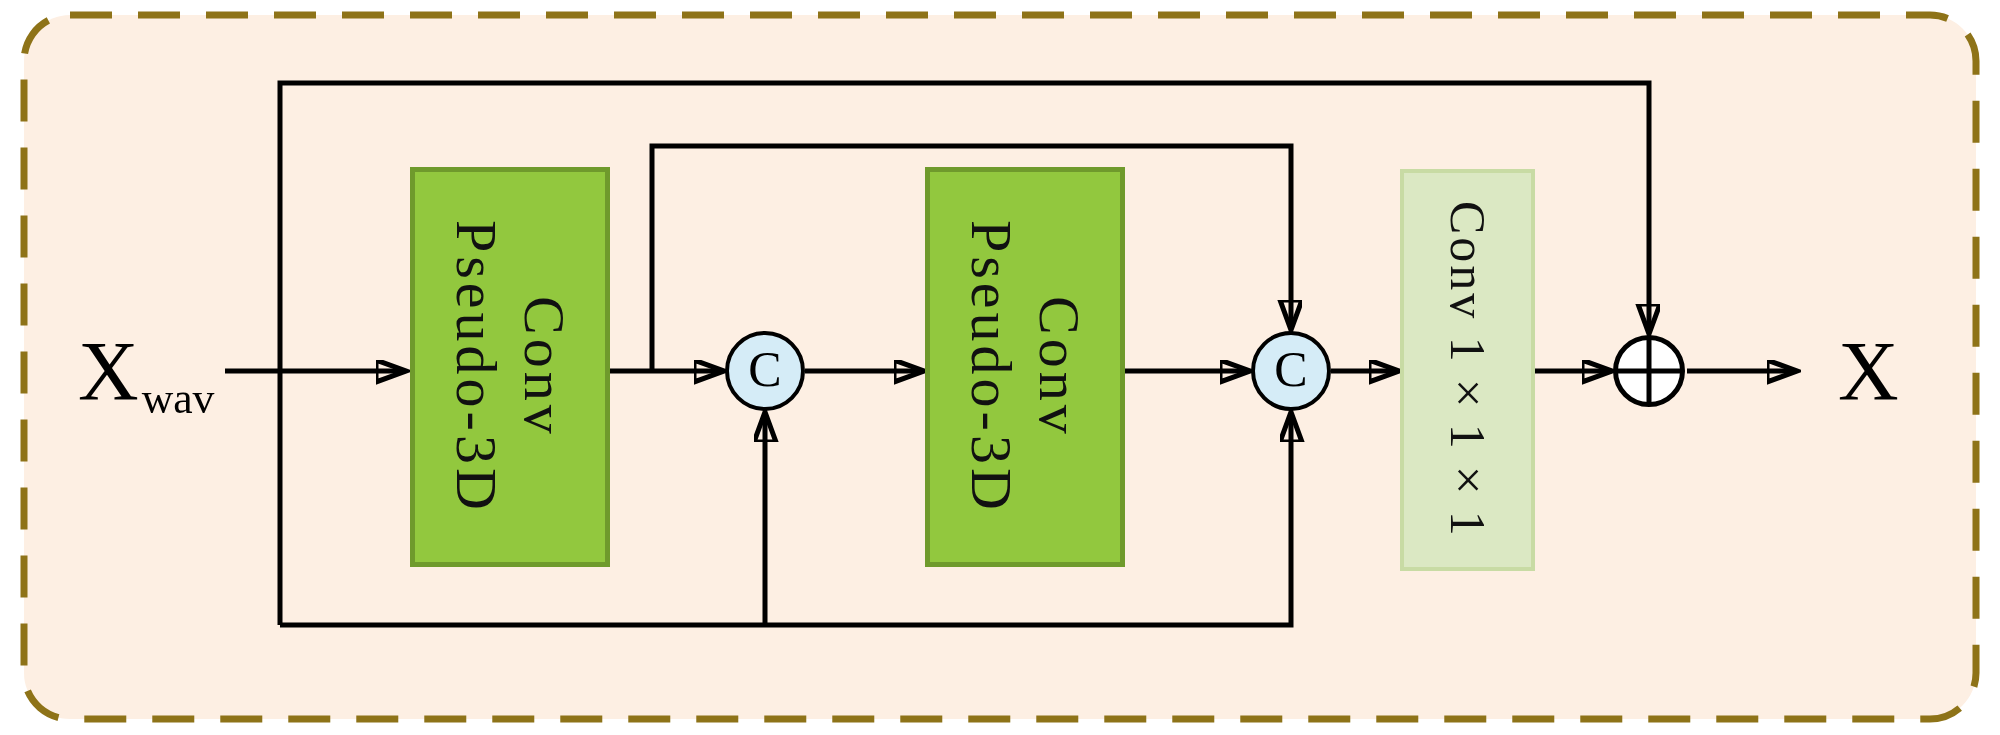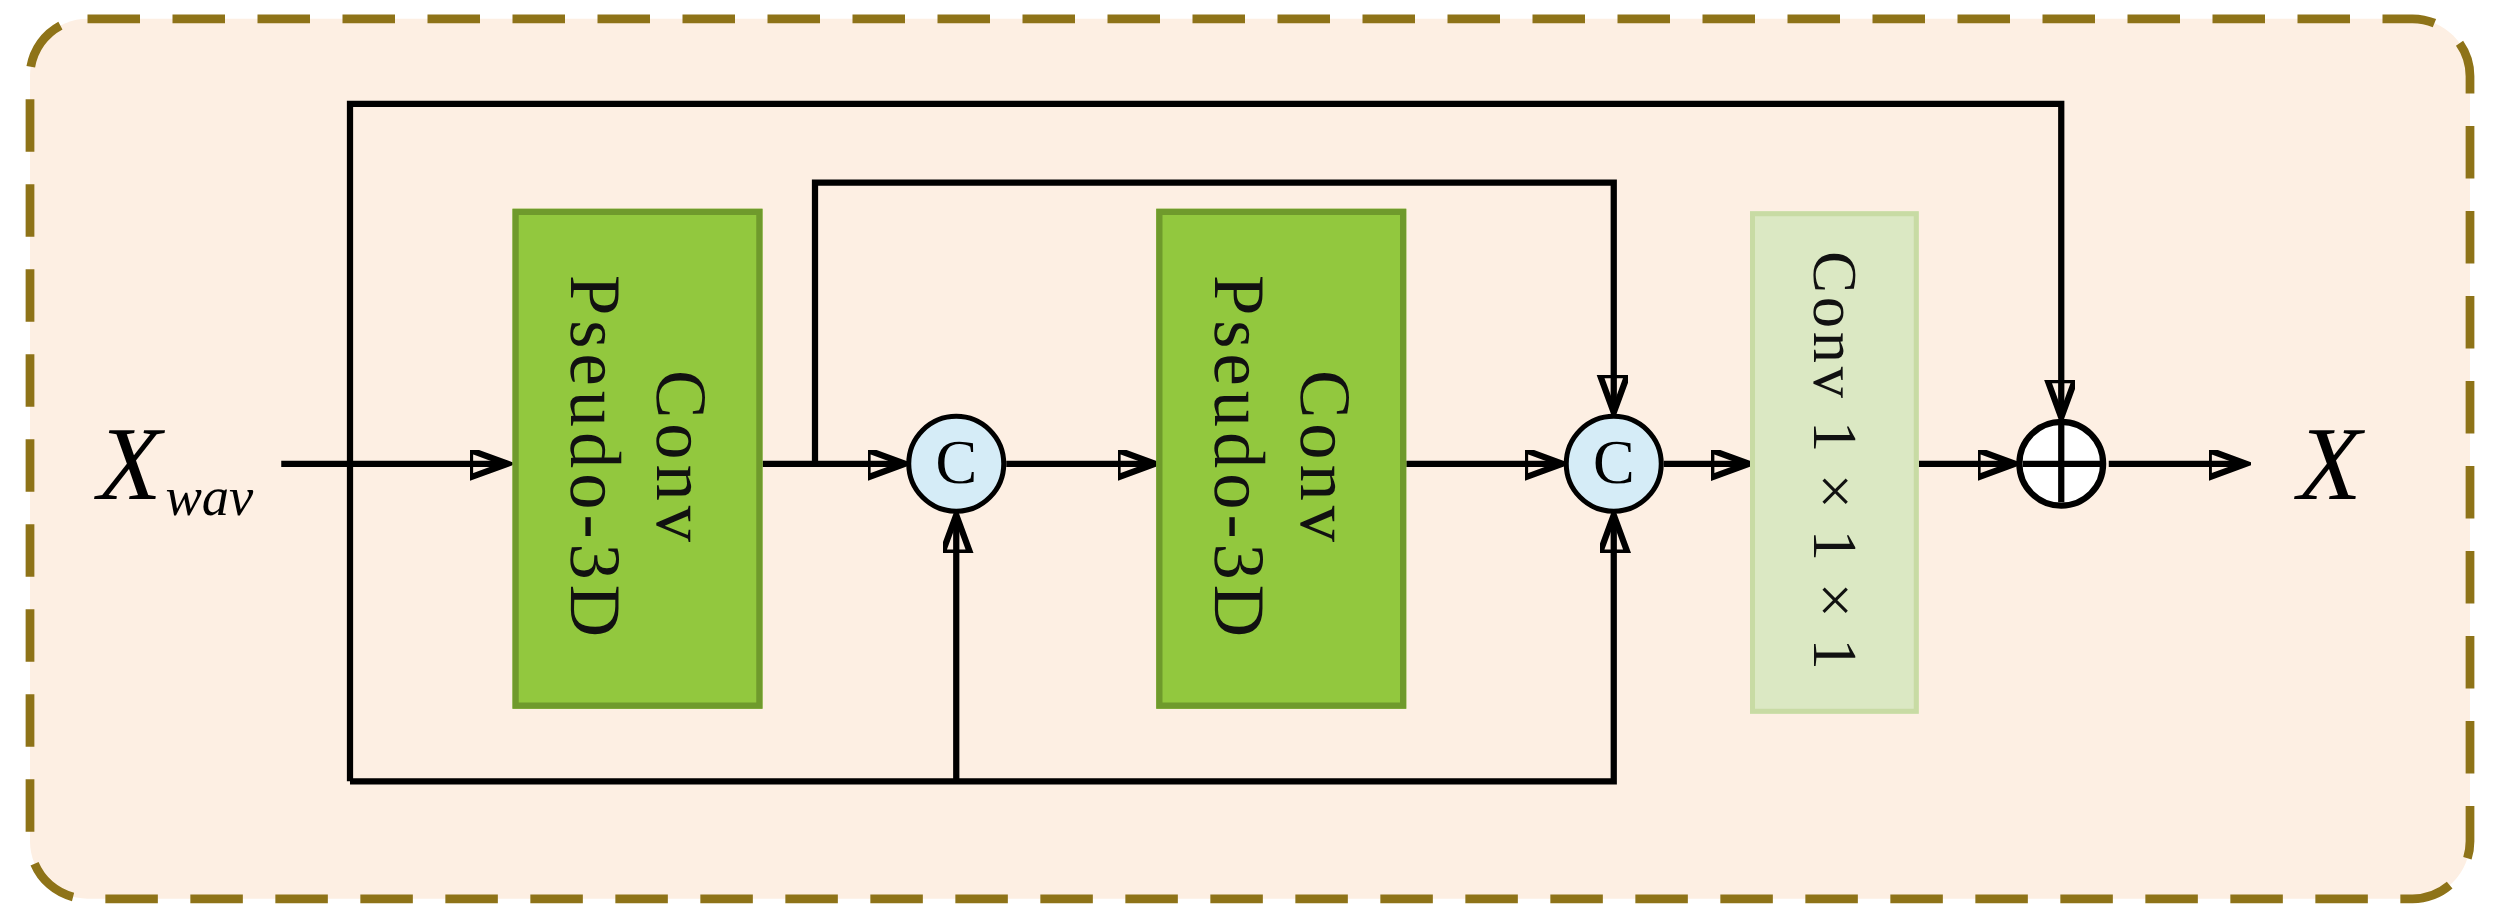--- a/index.html
+++ b/index.html
@@ -58,21 +58,20 @@
   .add{
     left:1613px;top:335px;
     width:72px;height:72px;
     background:#ffffff;
     border:5px solid #000;
   }
   .add svg{display:block;}
   
   .io-label{
     position:absolute;
-    font-style:italic;
     font-size:84px;
     line-height:1;
     white-space:nowrap;
   }
   .io-label .sub{
     font-size:0.52em;
     position:relative;
     top:0.30em;
     margin-left:3px;
   }

